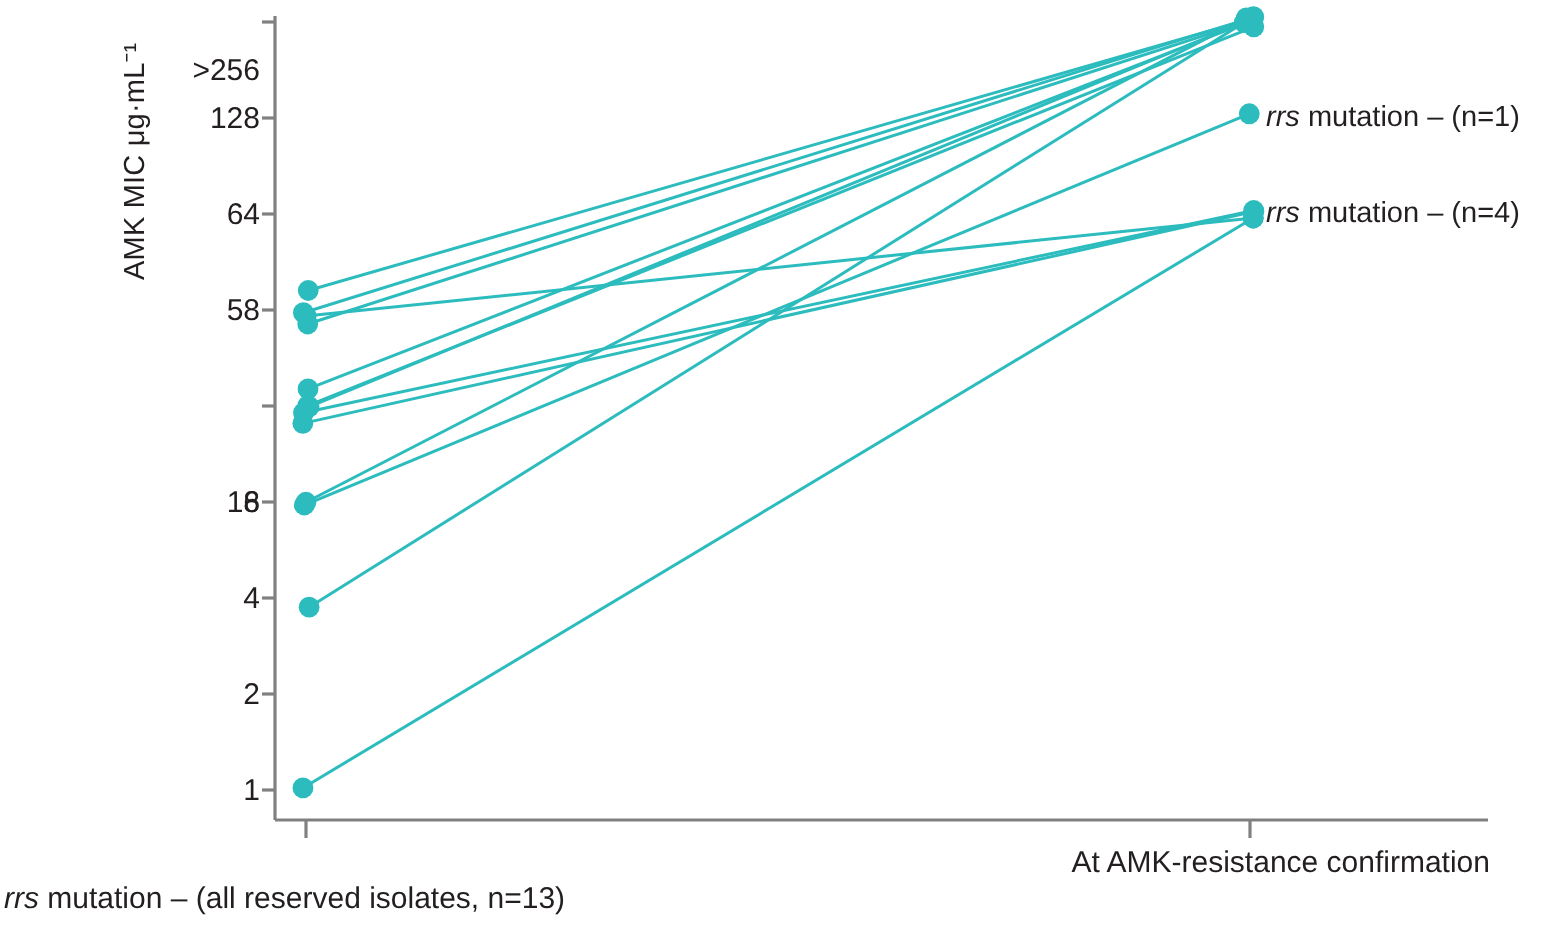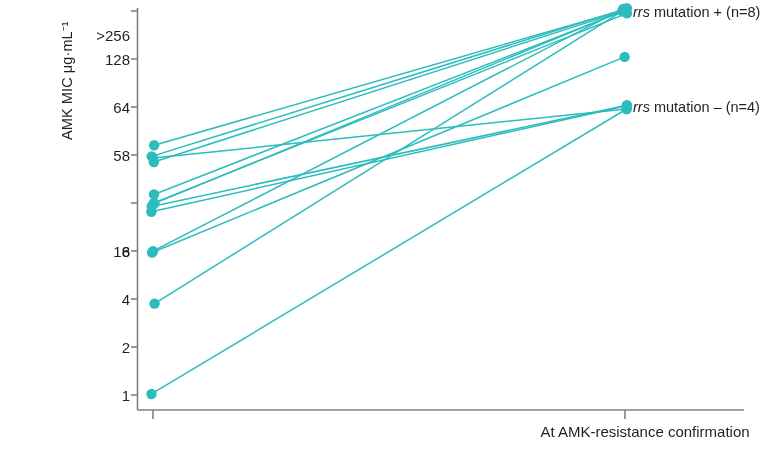--- a/index.html
+++ b/index.html
@@ -131,19 +131,20 @@
         <circle cx="623.1766622576179" cy="8.919480416190344" r="5.2"></circle>
         <circle cx="152.150899366822" cy="252.50883952982258" r="5.2"></circle>
         <circle cx="624.6435890420253" cy="56.88678018306382" r="5.2"></circle>
         <circle cx="154.5587632055045" cy="303.5798345319061" r="5.2"></circle>
         <circle cx="626.6452586311982" cy="8.326056954381055" r="5.2"></circle>
         <circle cx="151.48417172680928" cy="393.9729399764677" r="5.2"></circle>
         <circle cx="626.6169598722627" cy="108.98974046567454" r="5.2"></circle>
       </g>
   </svg>
 
-  <div class="annot" style="left:633px;top:5px;"><em>rrs</em><span> mutation + (n=8)</span></div>
+  <div class="annot" style="left:633px;top:52px;"><em>rrs</em><span> mutation – (n=1)</span></div>
   <div class="annot" style="left:633px;top:100px;text-align:center;"><em>rrs</em><span> mutation – (n=4)</span></div>
 
-  <div class="x-label" style="left:525px;top:424px;width:240px;">At AMK-resistance confirmation</div>
+  <div class="x-label" style="left:505px;top:424px;width:240px;text-align:right;">At AMK-resistance confirmation</div>
 
+  <div class="footnote"><em>rrs</em><span> mutation – (all reserved isolates, n=13)</span></div>
 
 </div>
 
 </body></html>

